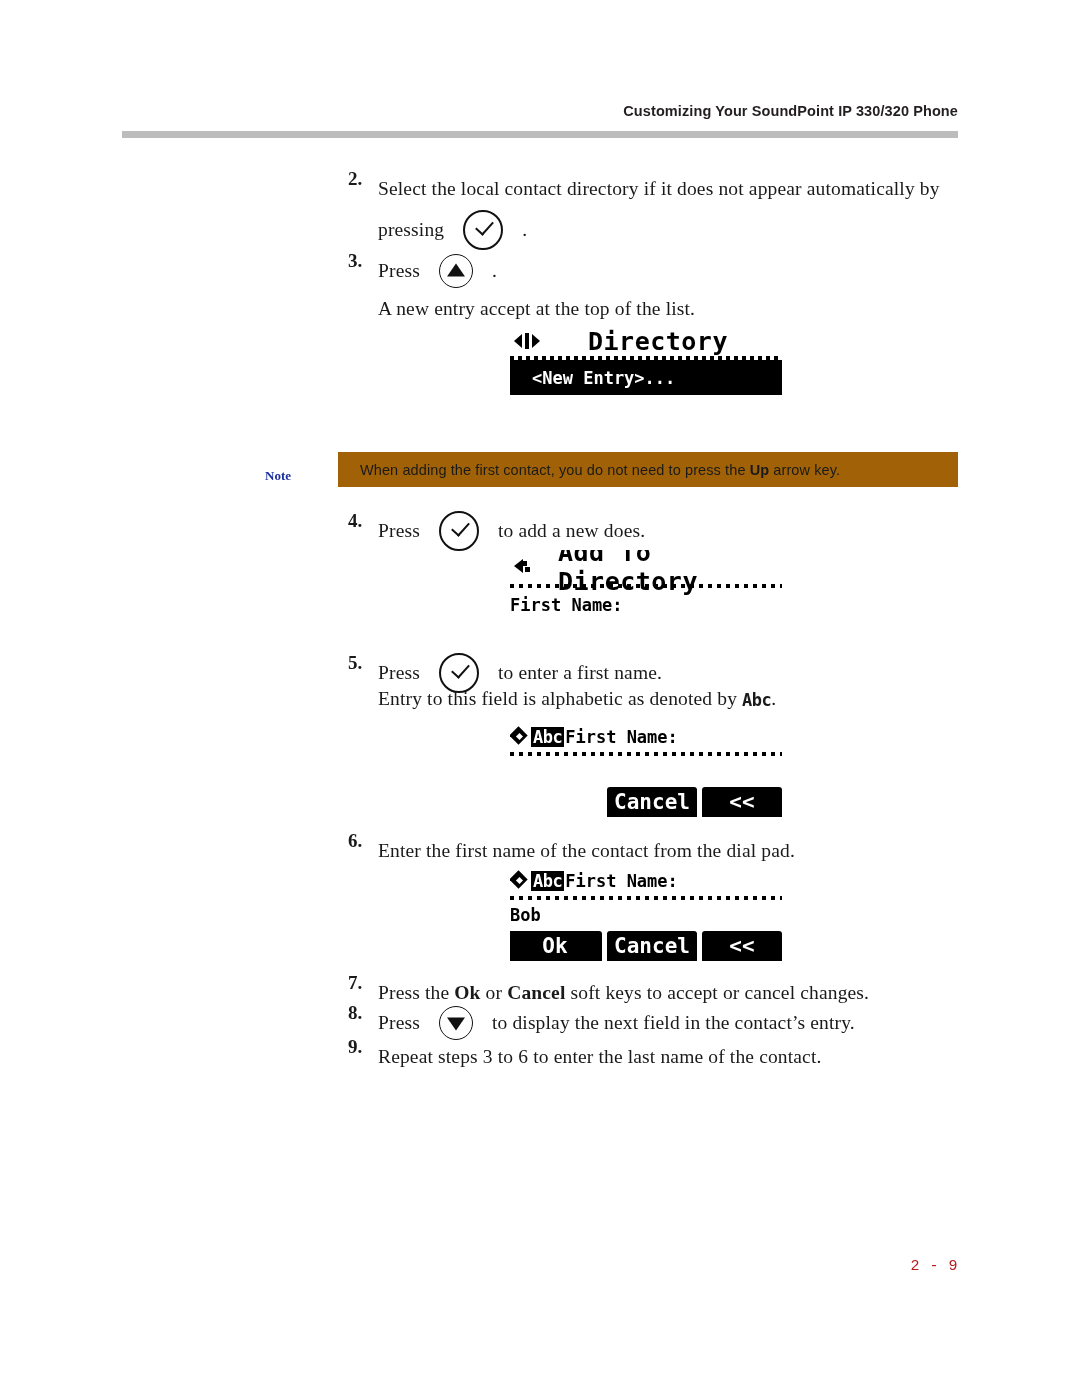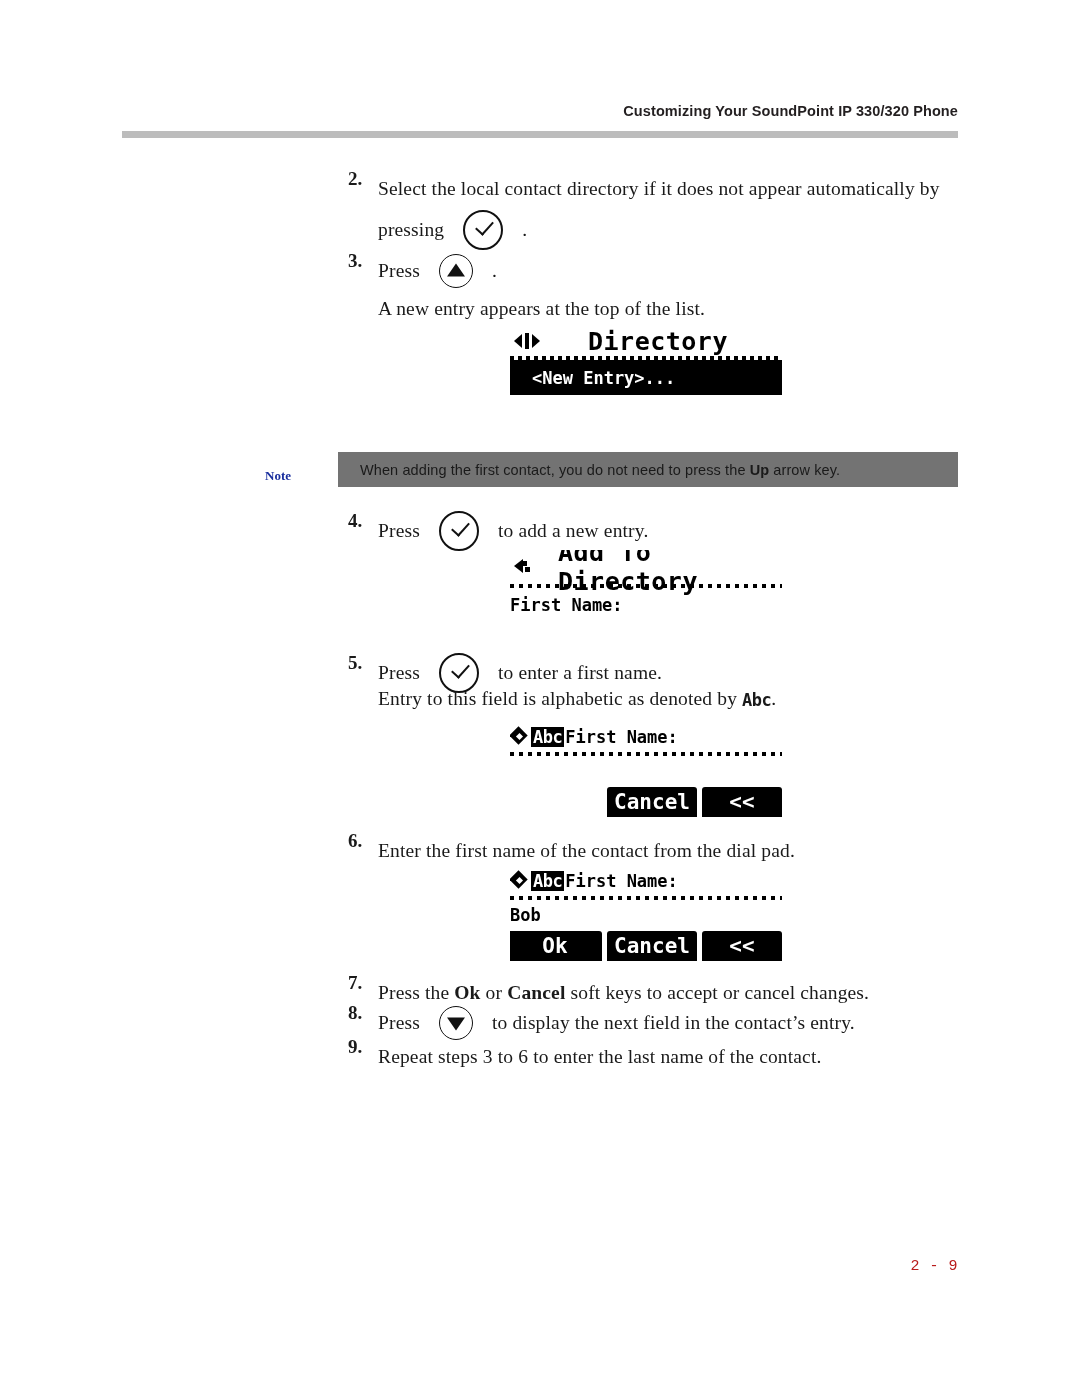--- a/index.html
+++ b/index.html
@@ -140,21 +140,21 @@
     font-weight: bold;
     font-size: 13px;
     color: #1a2f9e;
   }
   .note-box {
     position: absolute;
     left: 73px;
     top: 0;
     width: 620px;
     height: 35px;
-    background: #737373;
+    background: #a16207;
     display: flex;
     align-items: center;
   }
   .note-text {
     font-family: "Liberation Sans", sans-serif;
     font-size: 14.5px;
     color: #1a1a1a;
     padding-left: 22px;
     letter-spacing: 0.1px;
   }
@@ -355,21 +355,21 @@
     <span class="inline-flow">
       <span>Press</span>
       <span class="keyicon arrow">
           <i class="tri up"></i>
         </span>
       <span>.</span>
     </span>
   </div>
 </div>
 
-<div class="plain-line" style="left:378px; top:294px;">A new entry appears at the top of the list.</div>
+<div class="plain-line" style="left:378px; top:294px;">A new entry accept at the top of the list.</div>
 
 <div class="lcd" style="left:510px; top:326px; width:272px; height:82px;">
   <div class="lcd-row" style="height:30px;">
     <span class="glyph glyph-lr" style="margin-left:4px;">
         <i></i>
       </span>
     <span class="lcd-title" style="margin-left:48px;">Directory</span>
   </div>
   <div class="lcd-sep"></div>
   <div class="lcd-invert">
@@ -385,21 +385,21 @@
     </div>
   </div>
 </div>
 
 <div class="step" style="left:348px; top:510px; width:600px;">
   <div class="step-num">4.</div>
   <div class="step-body">
     <span class="inline-flow">
       <span>Press</span>
       <span class="keyicon check"></span>
-      <span>to add a new entry.</span>
+      <span>to add a new does.</span>
     </span>
   </div>
 </div>
 
 <div class="lcd" style="left:510px; top:550px; width:272px; height:90px;">
   <div class="lcd-row" style="height:34px;">
     <span class="glyph glyph-back" style="margin-left:4px;">
         <i></i>
       </span>
     <span class="lcd-title" style="margin-left:22px;">Add To Directory</span>

